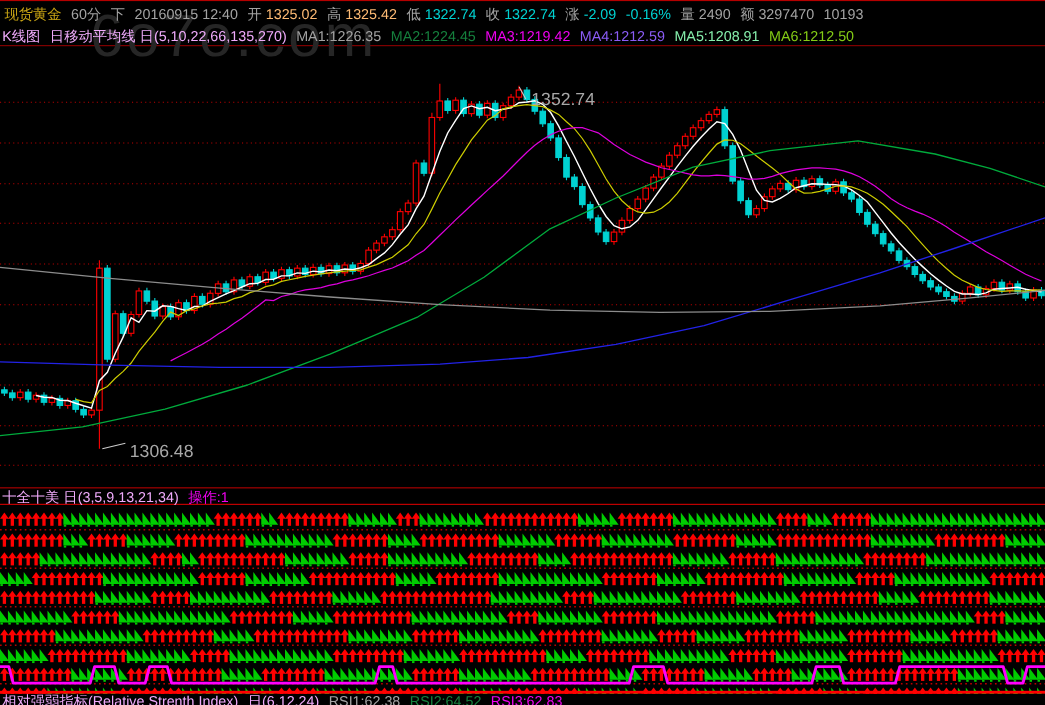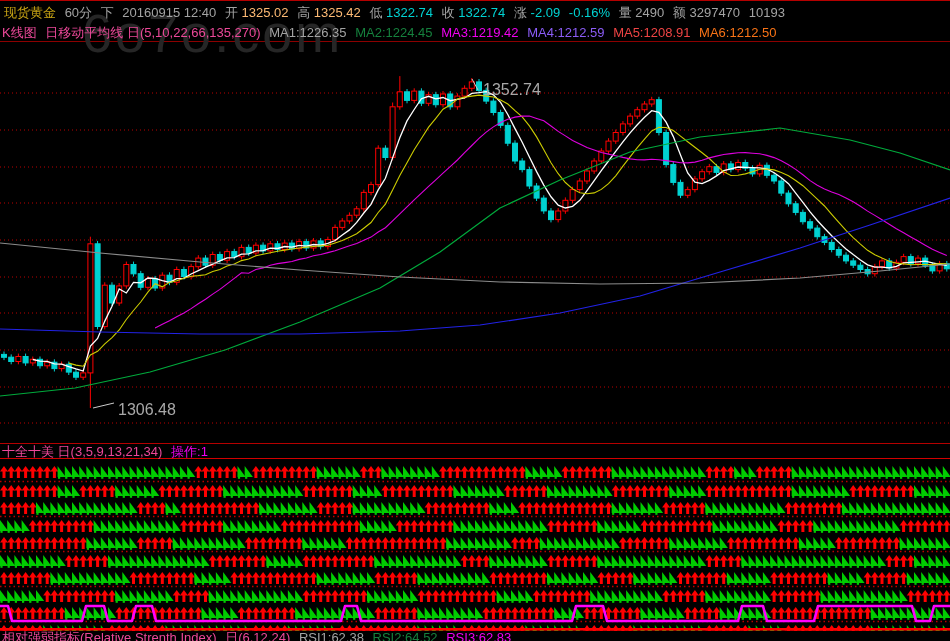--- a/index.html
+++ b/index.html
@@ -7,23 +7,23 @@
        font-family:"Liberation Sans","DejaVu Sans",sans-serif;}
   .hline{position:absolute;left:0;width:950px;height:1px;}
   .watermark{position:absolute;left:82px;top:2px;font-size:54px;font-weight:normal;
              color:#262626;letter-spacing:3px;z-index:1;}
   .row{position:absolute;left:0;width:950px;white-space:nowrap;z-index:2;font-size:13px;}
   .row span{margin-right:5px;}
   #ticker-row{top:3px;height:20px;line-height:20px;padding-left:4px;}
   #ma-row{top:25px;height:16px;line-height:16px;padding-left:2px;}
   #ind-header{top:445px;height:14px;line-height:14px;padding-left:2px;}
   #rsi-footer{top:631px;height:10px;line-height:13px;padding-left:2px;overflow:hidden;}
-  .c-white{color:#a3a3a3}.c-ltgray{color:#ec4899}.c-red{color:#fdba74}
+  .c-white{color:#a3a3a3}.c-ltgray{color:#f0abfc}.c-red{color:#fdba74}
   .c-cyan{color:#00d2d2}.c-yellow{color:#15803d}.c-magenta{color:#f000f0}
-  .c-green{color:#8b5cf6}.c-blue{color:#ef4444}.c-gray{color:#f97316}
+  .c-green{color:#8b5cf6}.c-blue{color:#86efac}.c-gray{color:#84cc16}
   .c-gold{color:#c8a414}
   svg{position:absolute;left:0;z-index:2;}
   #main-chart{top:42px;}
   #signal-panel{top:459px;}
 </style>
 </head>
 <body>
 
 <div id="app">
 

